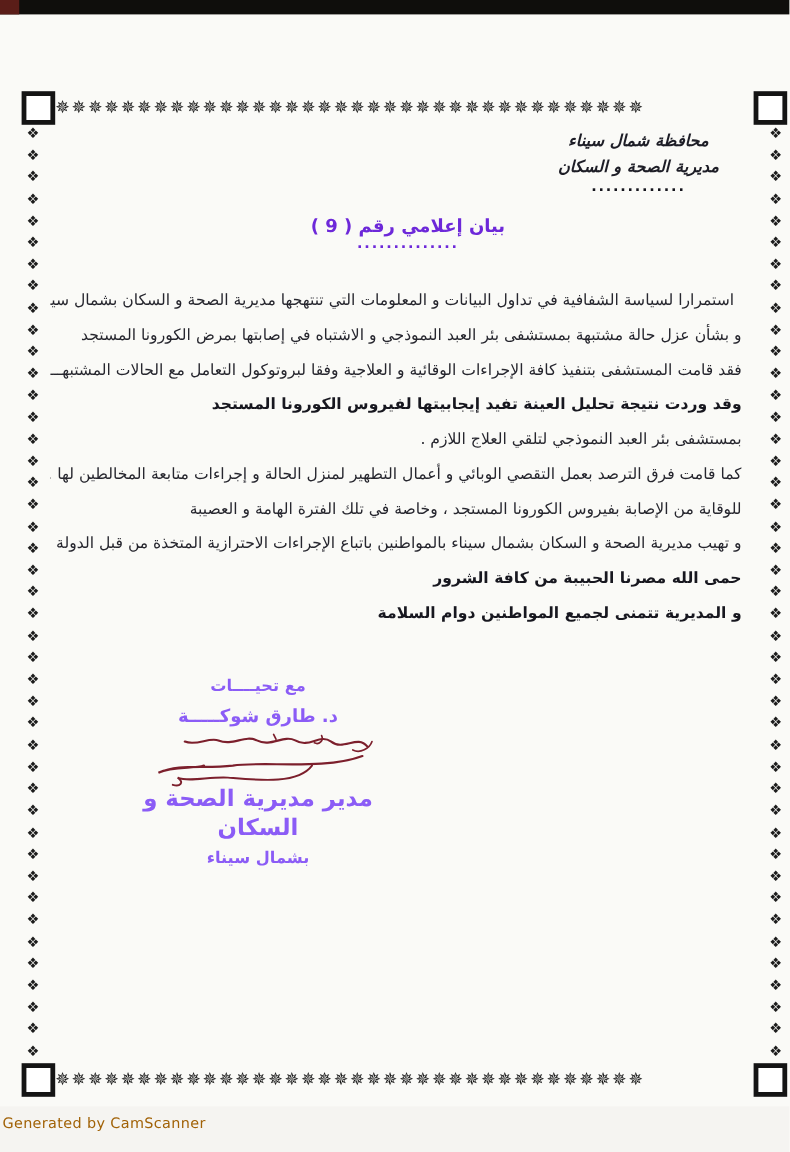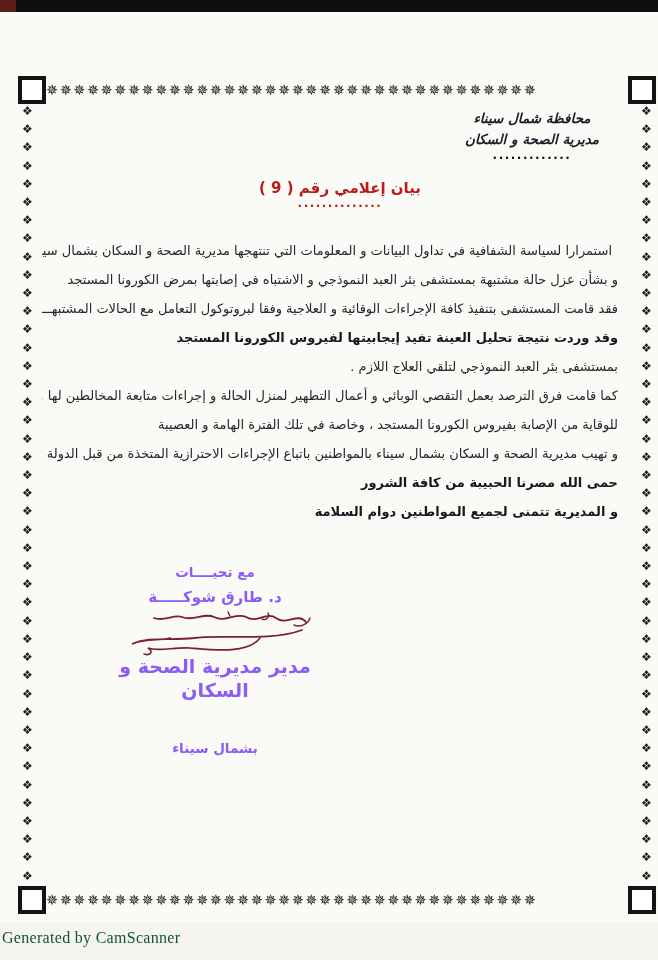--- a/index.html
+++ b/index.html
@@ -6,56 +6,56 @@
   body{
     width:658px;height:960px;position:relative;overflow:hidden;
     background:#fafaf7;
     font-family:"DejaVu Sans",sans-serif;
   }
   .abs{position:absolute;}
   
   .scan-strip-top{left:0;top:0;width:658px;height:12px;background:#0f0e0c;}
   .scan-strip-corner{left:0;top:0;width:16px;height:12px;background:#5a1d18;}
   .footer-band{left:0;top:922px;width:658px;height:38px;background:#f5f4f1;}
-  .camscanner{left:2px;top:929px;font-size:16px;color:#14532d;letter-spacing:.3px;font-family:Liberation Serif, serif;}
+  .camscanner{left:2px;top:929px;font-size:12px;color:#a16207;letter-spacing:.3px;}
   
   .corner{width:20px;height:20px;border:4px solid #141414;background:#fff;box-sizing:content-box;}
   .corner.tl{left:18px;top:76px;}
   .corner.tr{left:628px;top:76px;}
   .corner.bl{left:18px;top:886px;}
   .corner.br{left:628px;top:886px;}
   .orn-row{left:46px;width:580px;font-size:14.5px;line-height:22px;letter-spacing:1.5px;
     color:#161616;white-space:nowrap;overflow:hidden;}
   .orn-row.top{top:79px;}
   .orn-row.bottom{top:889px;}
   .orn-col{top:102px;width:17px;height:782px;font-size:12px;line-height:18.2px;
     word-break:break-all;color:#1c1c1c;overflow:hidden;text-align:center;}
   .orn-col.left{left:19px;}
   .orn-col.right{left:638px;}
   
   .letterhead{left:448px;top:108px;width:168px;text-align:center;direction:rtl;
     font-style:italic;font-weight:bold;font-size:13.5px;color:#1d1d26;line-height:21px;}
   .letterhead .dots{font-style:normal;font-size:12px;letter-spacing:1.5px;line-height:10px;color:#15151d;}
   
   .doc-title{left:225px;top:179px;width:230px;text-align:center;direction:rtl;
-    font-weight:bold;font-size:15px;color:#b91c1c;}
+    font-weight:bold;font-size:15px;color:#6d28d9;}
   .doc-title .dots{font-size:12px;letter-spacing:1.5px;line-height:12px;font-weight:bold;}
   
   .body-text{left:42px;top:236px;width:576px;direction:rtl;text-align:right;
     font-size:13px;color:#26262e;}
   .line{line-height:29px;white-space:nowrap;overflow:hidden;}
   .line.indent{padding-right:6px;}
   .line.bold-center{font-weight:bold;text-align:right;color:#17171f;}
   
   .sig{left:92px;top:560px;width:246px;direction:rtl;text-align:center;color:#8b5cf6;}
   .sig .salutation{font-size:13.5px;line-height:24px;font-weight:bold;}
   .sig .name{font-size:15px;font-weight:bold;line-height:26px;}
   .sig .scribble{display:block;margin:-2px auto 0 auto;}
   .sig .title1{font-size:19px;line-height:24px;font-weight:bold;margin-top:-4px;}
-  .sig .title2{font-size:13.5px;line-height:26px;font-weight:bold;margin-top:33px;}
+  .sig .title2{font-size:13.5px;line-height:26px;font-weight:bold;}
 </style>
 </head>
 <body>
 
 <div class="abs scan-strip-top"></div>
 <div class="abs scan-strip-corner"></div>
 <div class="abs footer-band"></div>
 
 <div class="abs corner tl"></div>
 <div class="abs corner tr"></div>

